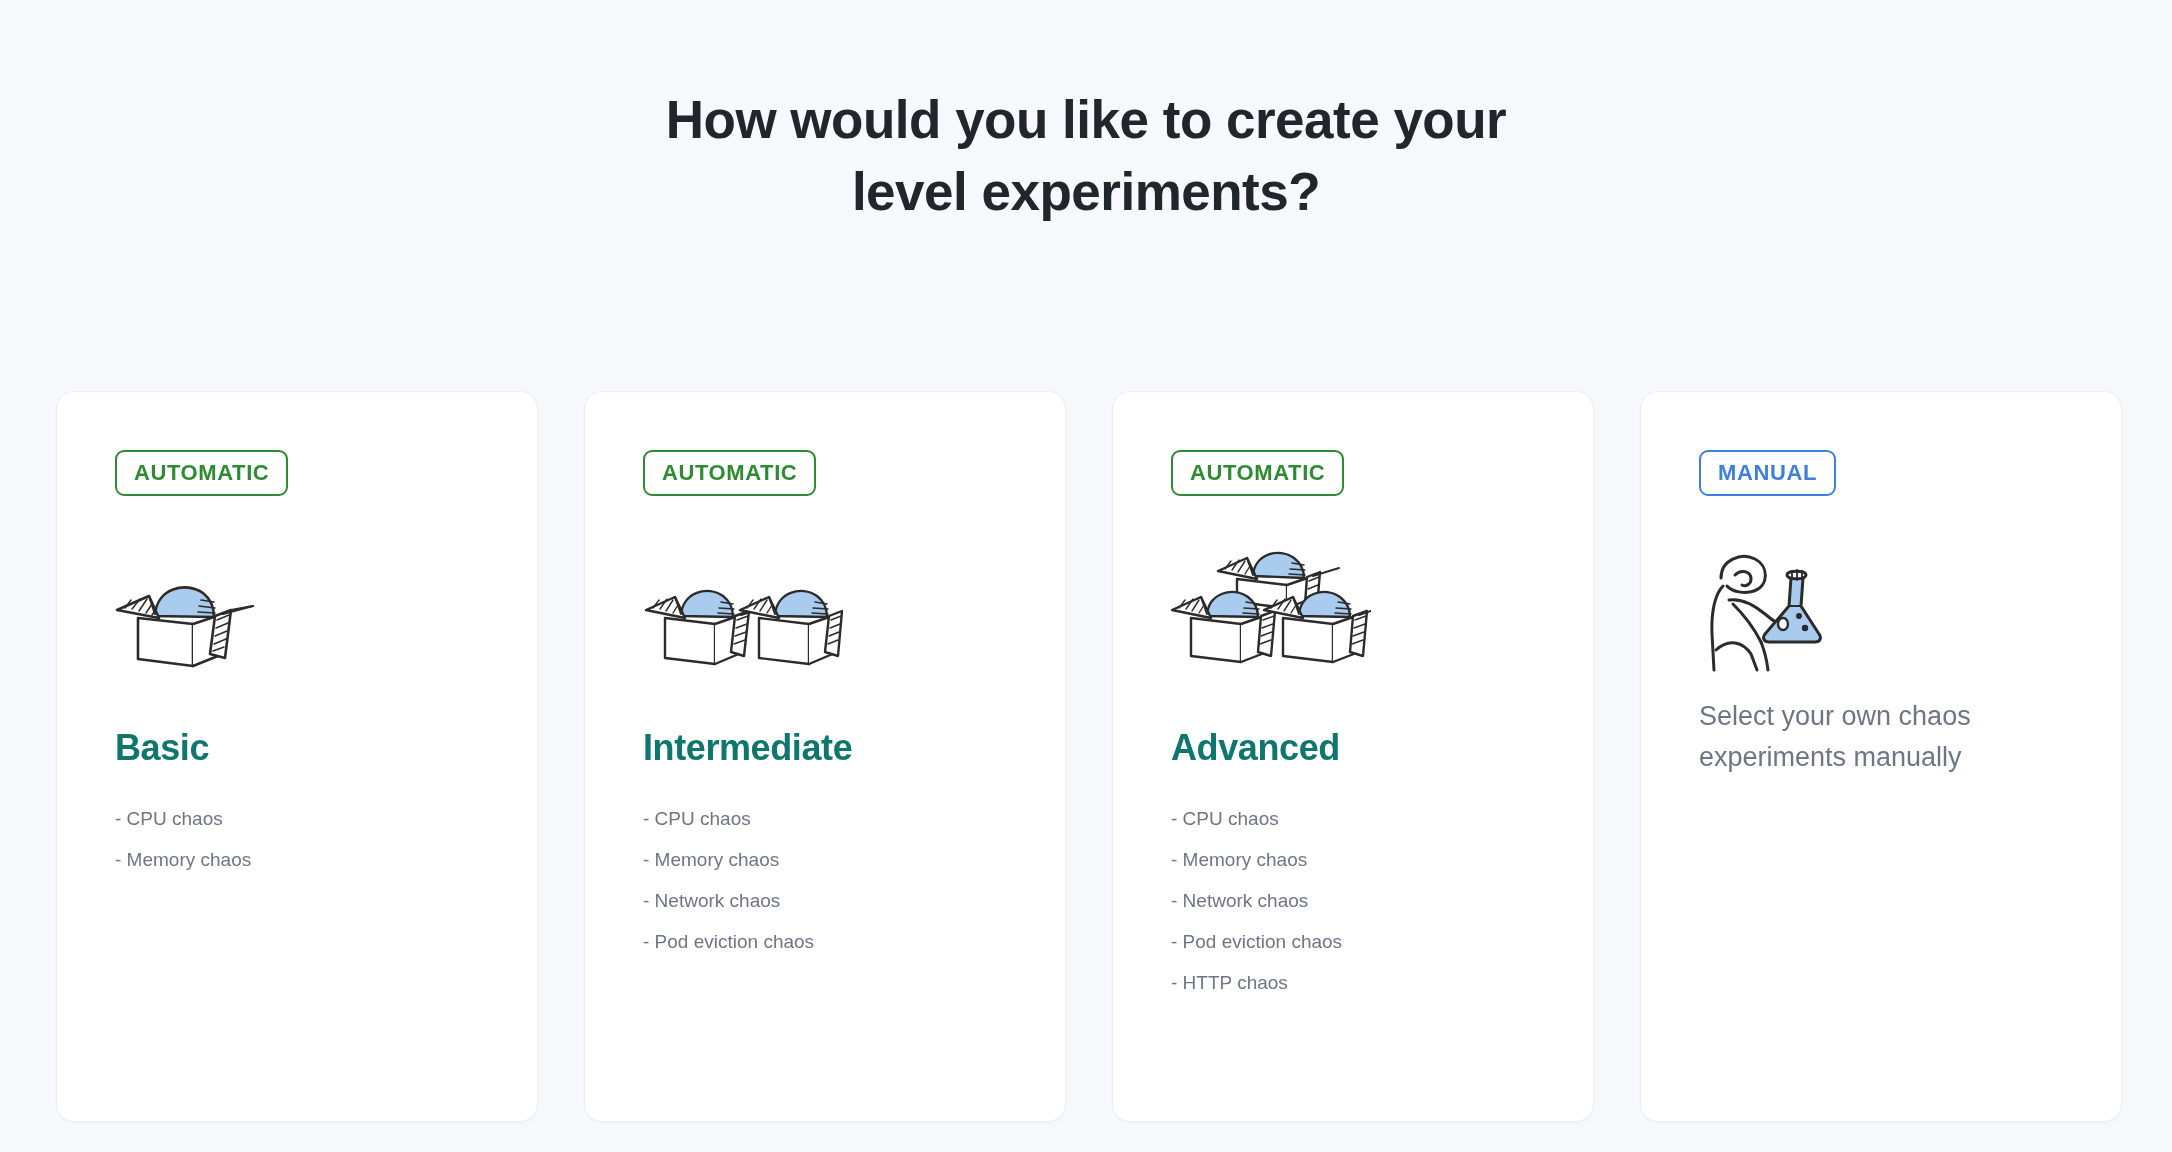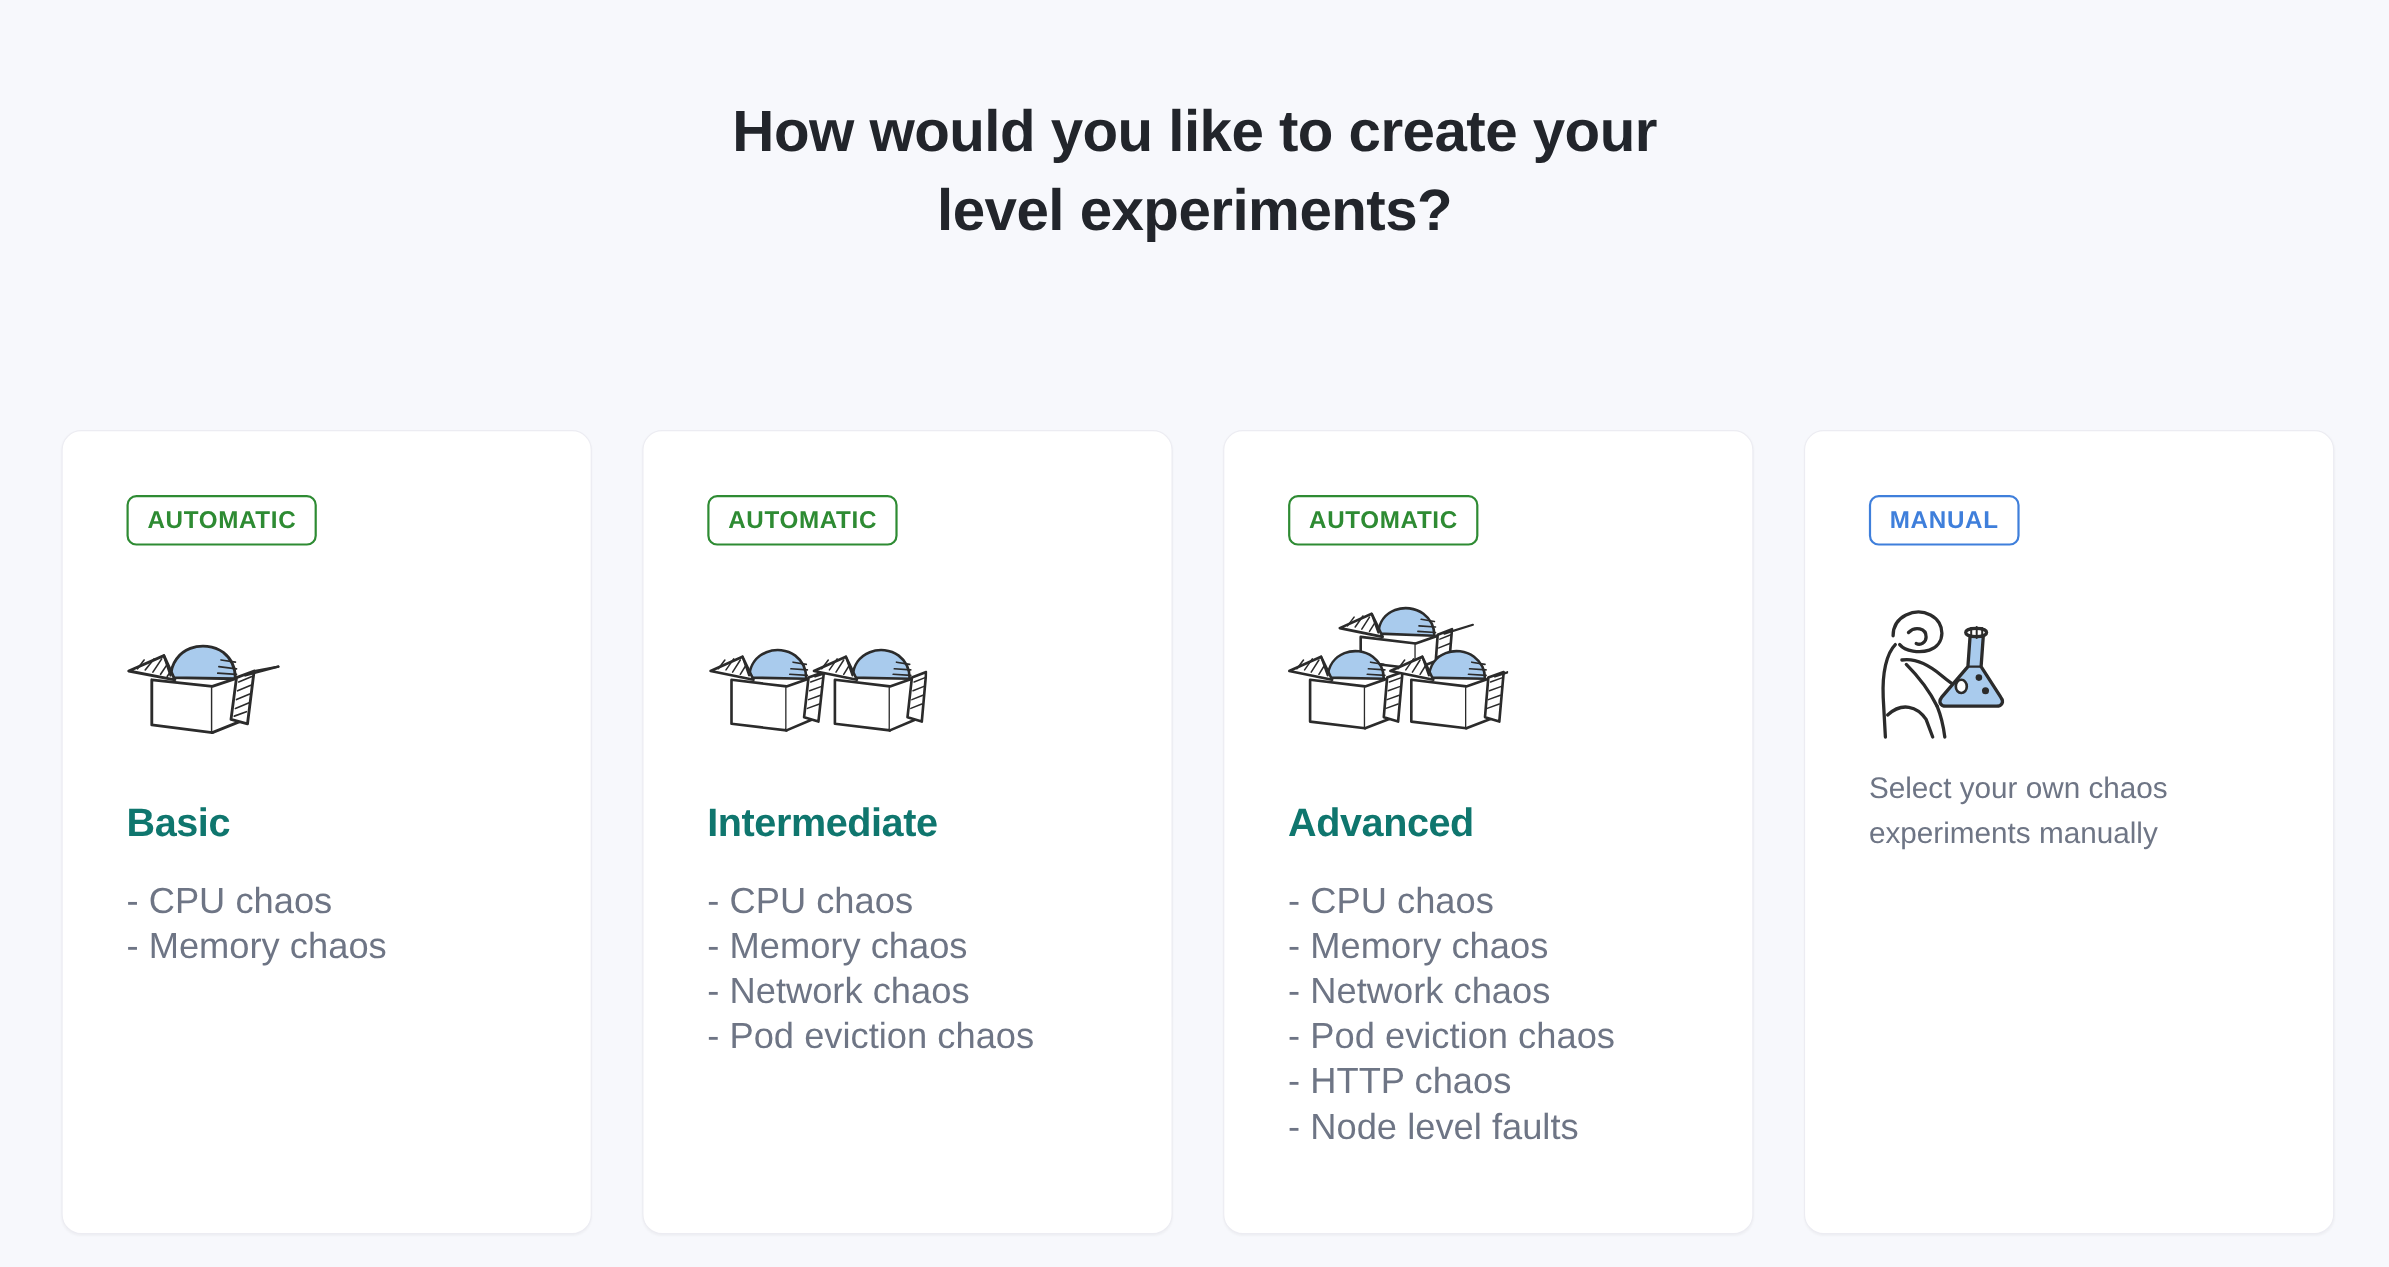--- a/index.html
+++ b/index.html
@@ -103,21 +103,21 @@
     letter-spacing: -0.4px;
     line-height: 1.1;
   }
 
   
   .card-list {
     margin-top: 30px;
     list-style: none;
   }
   .card-list li {
-    font-size: 33px;
+    font-size: 19px;
     line-height: 41px;
     color: #6e7585;
     white-space: nowrap;
   }
   .card-desc {
     margin-top: 24px;
     font-size: 27px;
     line-height: 41px;
     color: #6e7585;
     max-width: 310px;
@@ -254,21 +254,20 @@
       </div>
 
       <div class="card-title">Advanced</div>
 
       <ul class="card-list">
         <li>- CPU chaos</li>
         <li>- Memory chaos</li>
         <li>- Network chaos</li>
         <li>- Pod eviction chaos</li>
         <li>- HTTP chaos</li>
-        <li>- Node level faults</li>
       </ul>
     </div>
 
     <div class="card">
       <span class="badge manual">MANUAL</span>
 
       <div class="illus">
         <svg width="130" height="130" viewBox="0 0 130 130">
           <g fill="none" stroke="#2b2b2b" stroke-width="3" stroke-linecap="round" stroke-linejoin="round">
 

